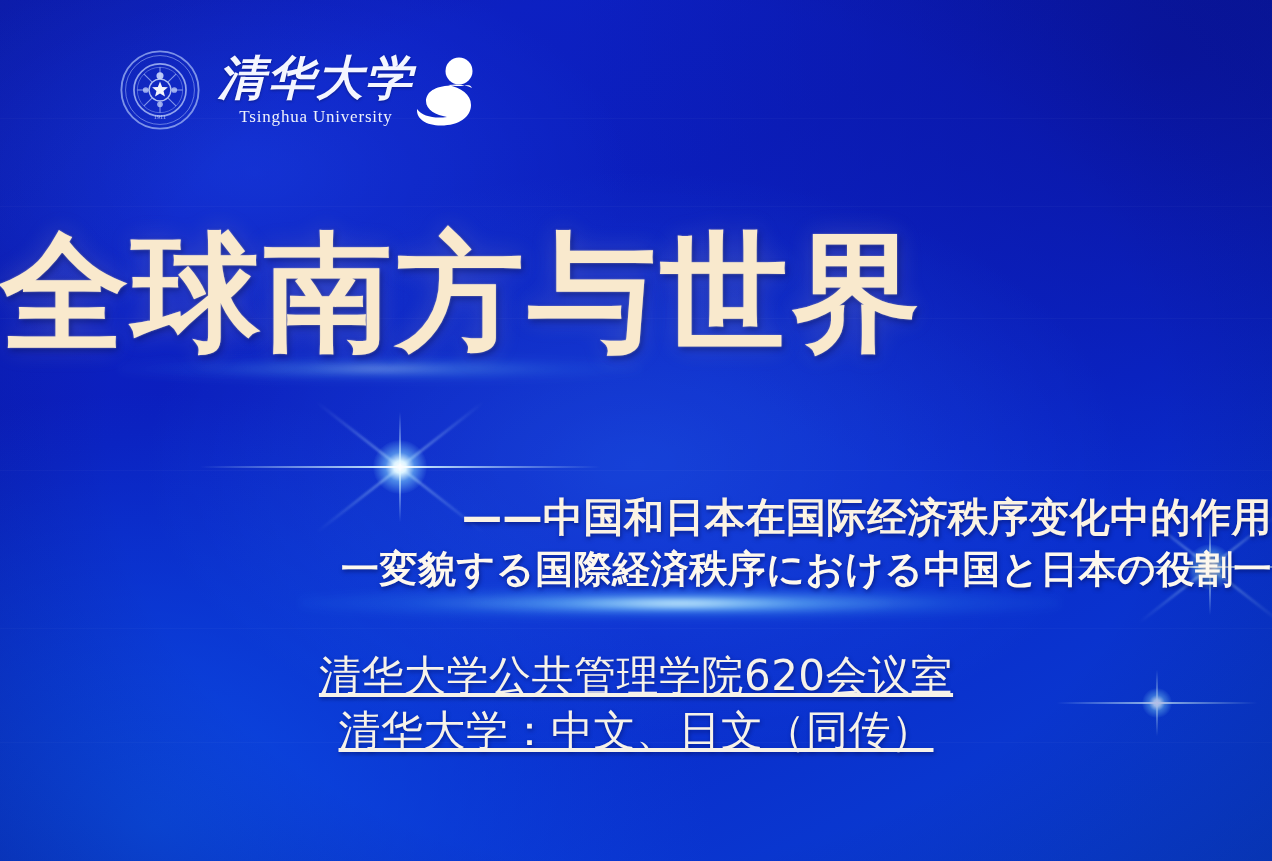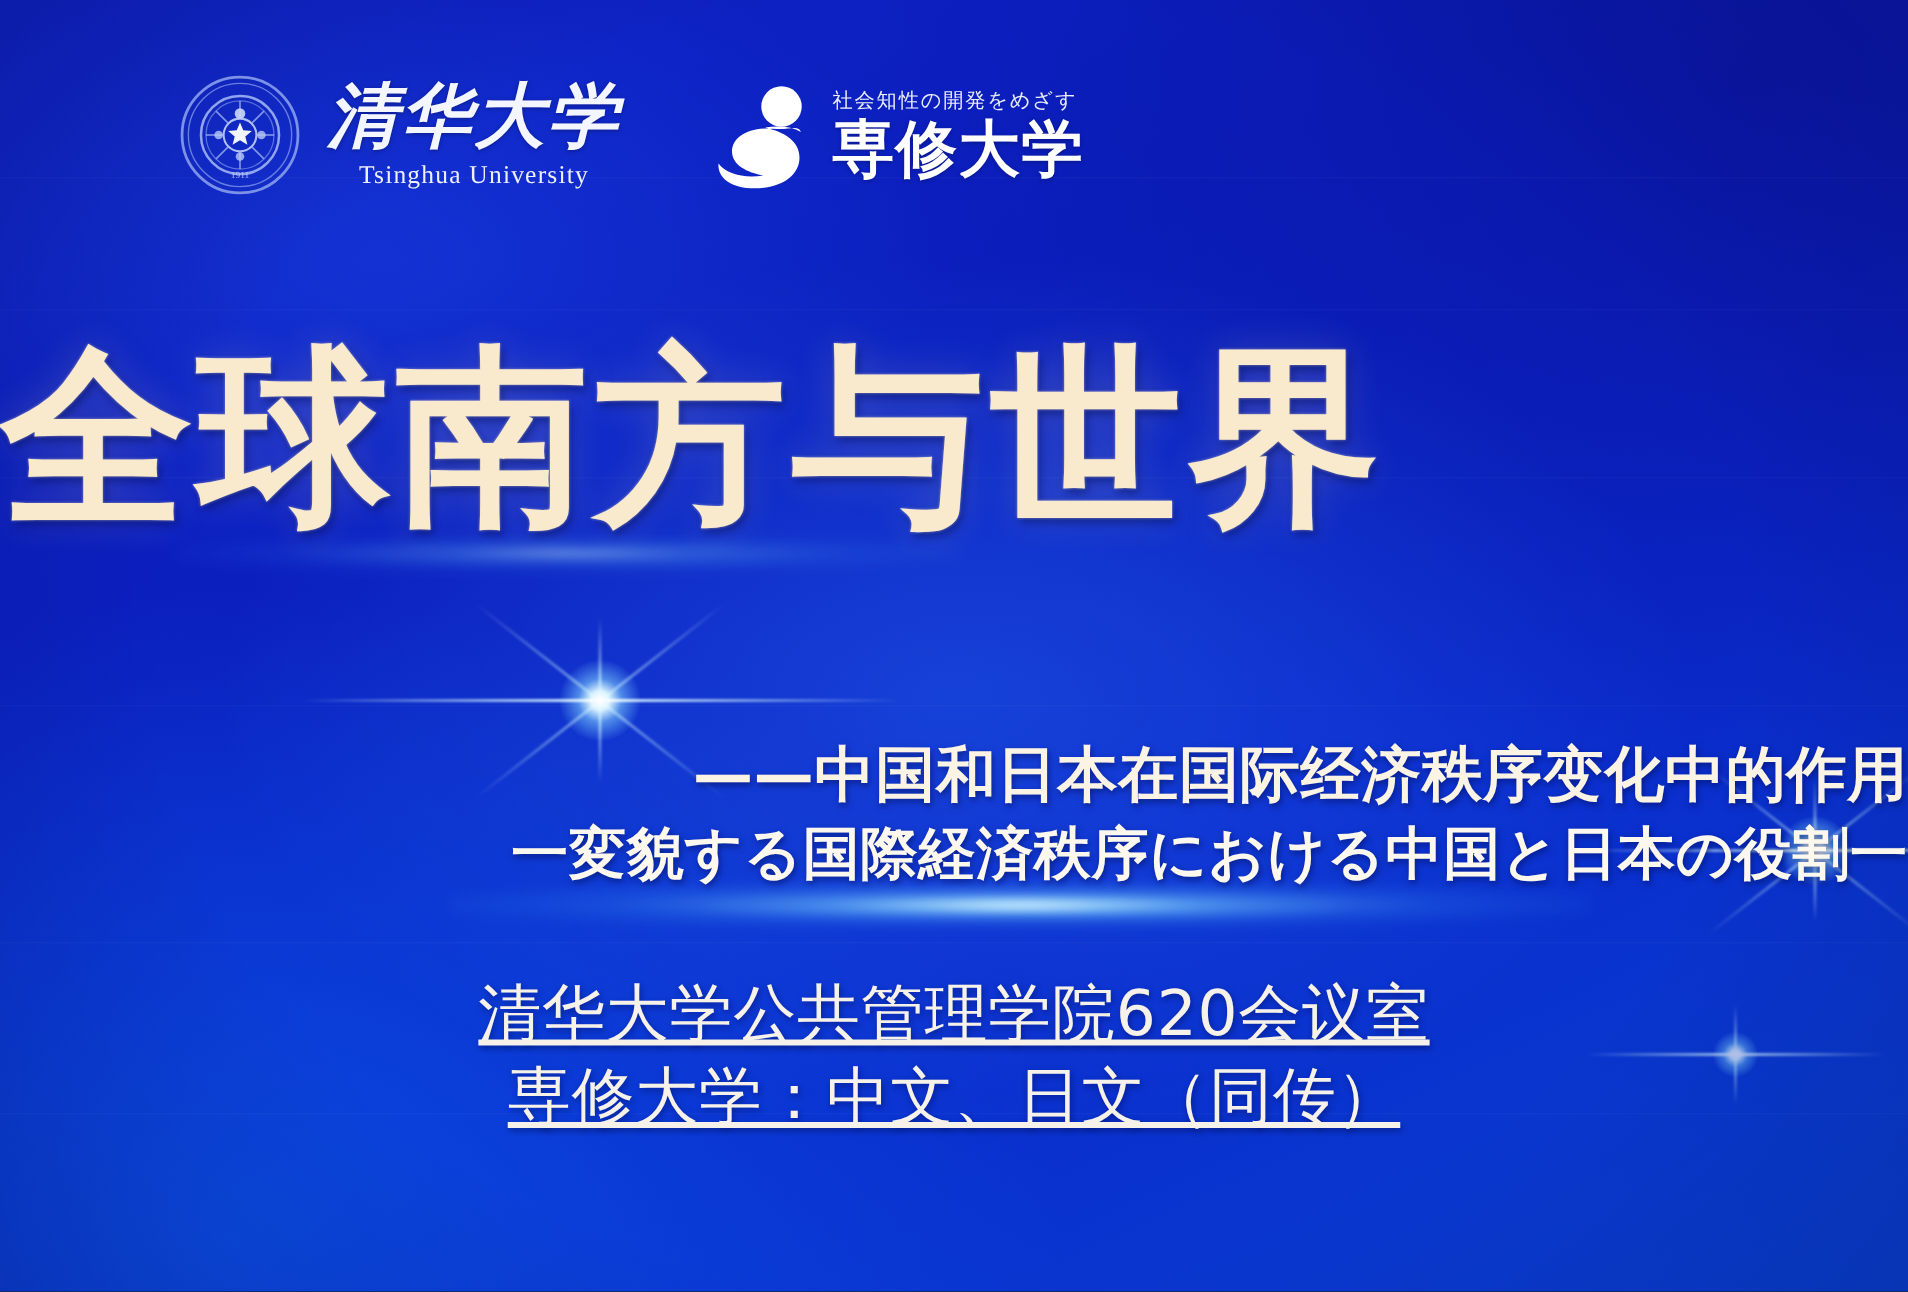--- a/index.html
+++ b/index.html
@@ -94,21 +94,20 @@
     filter: blur(3px);
   }
 
   
   .logo-row {
     position: absolute;
     left: 118px;
     top: 48px;
     display: flex;
     align-items: center;
-    gap: 62px;
     z-index: 6;
   }
   .logo-tsinghua {
     display: flex;
     align-items: center;
     gap: 16px;
   }
   .seal { flex: none; }
   .tsinghua-word {
     display: flex;
@@ -323,36 +322,32 @@
       </div>
     </div>
 
     <div class="logo-senshu">
       <svg width="66" height="74" viewBox="0 0 66 74">
         <circle cx="45" cy="18" r="13.5" fill="#ffffff"></circle>
         <path d="M42 33 C24 31 12 38 12 48 C12 57 22 62 33 64 C20 66 8 63 3 56
                  C2.2 66 12 72.5 27 72.5 C45 72.5 57 64 57 52
                  C57 41 47 35 34 32 C44 30.6 52 31.6 58 35 C56 30 50 33.6 42 33 Z" fill="#ffffff"></path>
       </svg>
-      <div class="senshu-words">
-        <div class="senshu-tag">社会知性の開発をめざす</div>
-        <div class="senshu-cn">専修大学</div>
-      </div>
     </div>
 
   </div>
 
   <div class="headline">
     <div class="title-cn">全球南方与世界</div>
   </div>
 
   <div class="subline-block">
     <div class="sub-cn">——中国和日本在国际经济秩序变化中的作用</div>
     <div class="sub-jp">一変貌する国際経済秩序における中国と日本の役割一</div>
   </div>
 
   <div class="details">
     <div class="detail-line">清华大学公共管理学院620会议室</div>
-    <div class="detail-line">専修大学：中文、日文（同传）</div>
+    <div class="detail-line">清华大学：中文、日文（同传）</div>
   </div>
 
   <div class="bg-vignette"></div>
 </div>
 
 </body></html>

